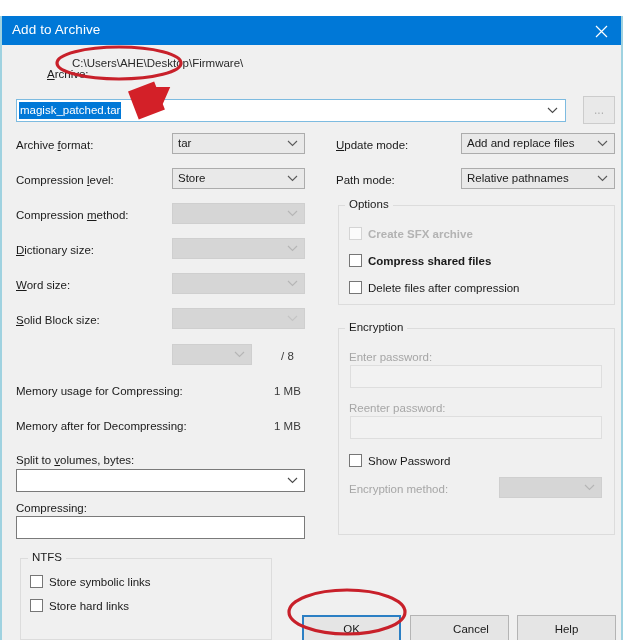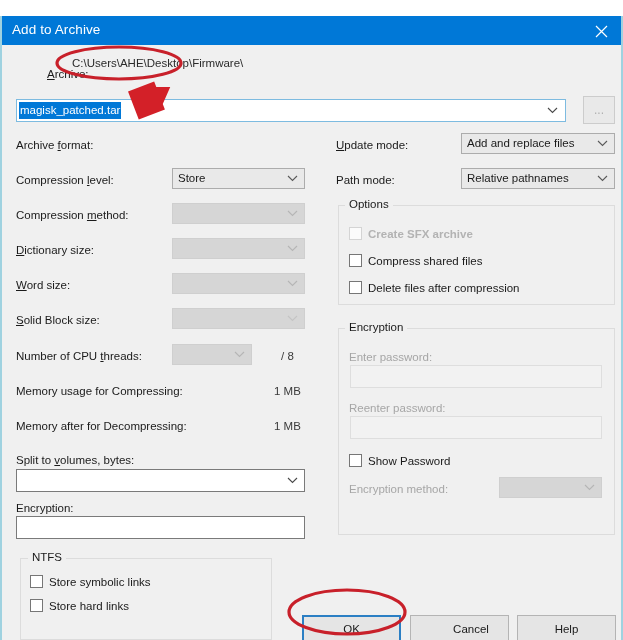--- a/index.html
+++ b/index.html
@@ -235,20 +235,28 @@
       <div class="chev">
         <svg width="11" height="7" viewBox="0 0 11 7">
             <path d="M1 1 L5.5 5.5 L10 1" stroke="#4a4a4a" stroke-width="1.1" fill="none"></path>
           </svg>
       </div>
     </div>
 
     <div id="browse-btn">...</div>
 
     <div class="lbl" style="left:12px; top:93px;">Archive <span class="u">f</span>ormat:</div>
+    <div class="combo" style="left:168px; top:88px; width:133px;">
+      <span>tar</span>
+      <span class="chev">
+        <svg width="11" height="7" viewBox="0 0 11 7">
+            <path d="M1 1 L5.5 5.5 L10 1" stroke="#5a5a5a" stroke-width="1.1" fill="none"></path>
+          </svg>
+      </span>
+    </div>
 
     <div class="lbl" style="left:12px; top:128px;">Compression <span class="u">l</span>evel:</div>
     <div class="combo" style="left:168px; top:123px; width:133px;">
       <span>Store</span>
       <span class="chev">
         <svg width="11" height="7" viewBox="0 0 11 7">
             <path d="M1 1 L5.5 5.5 L10 1" stroke="#5a5a5a" stroke-width="1.1" fill="none"></path>
           </svg>
       </span>
     </div>
@@ -286,21 +294,20 @@
     <div class="lbl" style="left:12px; top:268px;"><span class="u">S</span>olid Block size:</div>
     <div class="combo disabled" style="left:168px; top:263px; width:133px;">
       <span></span>
       <span class="chev">
         <svg width="11" height="7" viewBox="0 0 11 7">
             <path d="M1 1 L5.5 5.5 L10 1" stroke="#c4c4c4" stroke-width="1.1" fill="none"></path>
           </svg>
       </span>
     </div>
 
-    <div class="lbl" style="left:12px; top:304px;">Number of CPU <span class="u">t</span>hreads:</div>
     <div class="combo disabled" style="left:168px; top:299px; width:80px;">
       <span></span>
       <span class="chev">
         <svg width="11" height="7" viewBox="0 0 11 7">
             <path d="M1 1 L5.5 5.5 L10 1" stroke="#b5b5b5" stroke-width="1.1" fill="none"></path>
           </svg>
       </span>
     </div>
     <div class="lbl" style="left:277px; top:304px; color:#3a3a3a;">/ 8</div>
 
@@ -313,21 +320,21 @@
     <div class="lbl" style="left:12px; top:408px;">Split to <span class="u">v</span>olumes, bytes:</div>
     <div class="combo white" style="left:12px; top:424px; width:289px; height:23px; line-height:21px;">
       <span></span>
       <span class="chev">
         <svg width="11" height="7" viewBox="0 0 11 7">
             <path d="M1 1 L5.5 5.5 L10 1" stroke="#4a4a4a" stroke-width="1.1" fill="none"></path>
           </svg>
       </span>
     </div>
 
-    <div class="lbl" style="left:12px; top:456px;">Encryption:</div>
+    <div class="lbl" style="left:12px; top:456px;">Compressing:</div>
     <div class="textbox" style="left:12px; top:471px; width:289px;">
       <span></span>
     </div>
 
     <div class="groupbox" style="left:16px; top:513px; width:252px; height:82px;"></div>
     <div class="group-title" style="left:24px; top:506px;">NTFS</div>
     <div class="cbrow" style="left:26px; top:530px;">
       <span class="cbbox"></span><span class="cblabel">Store symbolic links</span>
     </div>
     <div class="cbrow" style="left:26px; top:554px;">
@@ -352,21 +359,21 @@
             <path d="M1 1 L5.5 5.5 L10 1" stroke="#5a5a5a" stroke-width="1.1" fill="none"></path>
           </svg>
       </span>
     </div>
 
     <div class="groupbox" style="left:334px; top:160px; width:277px; height:100px;"></div>
     <div class="group-title" style="left:341px; top:153px;">Options</div>
     <div class="cbrow disabled" style="left:345px; top:182px;">
       <span class="cbbox"></span><span class="cblabel">Create SFX archive</span>
     </div>
-    <div class="cbrow" style="left:345px; top:209px;">
+    <div class="cbrow" style="left:345px; top:209px;font-weight:bold;">
       <span class="cbbox"></span><span class="cblabel">Compress shared files</span>
     </div>
     <div class="cbrow" style="left:345px; top:236px;">
       <span class="cbbox"></span><span class="cblabel">Delete files after compression</span>
     </div>
 
     <div class="groupbox" style="left:334px; top:283px; width:277px; height:207px;"></div>
     <div class="group-title" style="left:341px; top:276px;">Encryption</div>
 
     <div class="lbl dim" style="left:345px; top:305px;">Enter password:</div>

